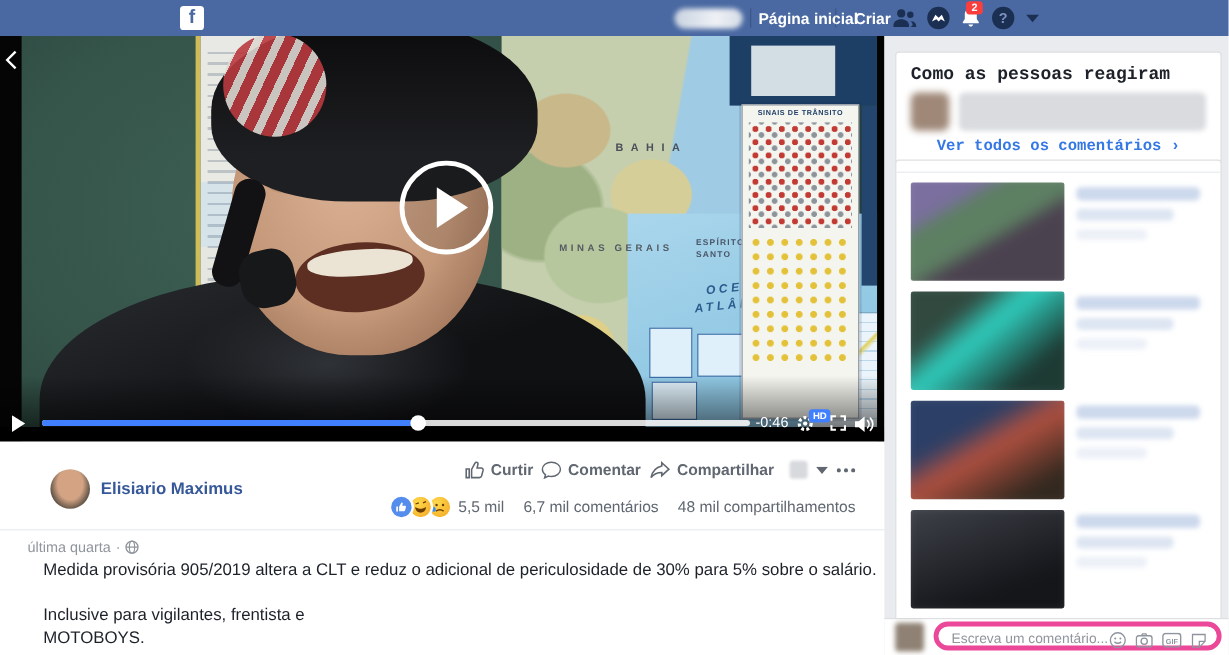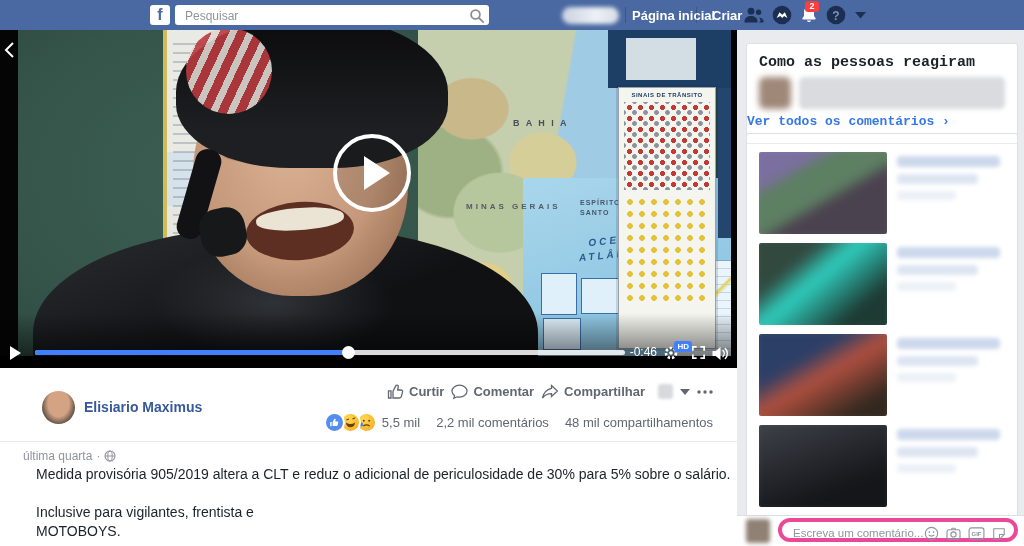--- a/index.html
+++ b/index.html
@@ -134,21 +134,21 @@
   .sidebar{position:absolute;left:737px;top:30px;width:287px;height:516px;background:#e9ebee;}
   .card{position:absolute;left:9px;width:272px;background:#fff;border:1px solid #dddfe2;border-radius:3px;
     box-sizing:border-box;}
   .card-reactions{top:13px;height:95px;font-family:Liberation Mono, monospace;}
   .card-title{margin:10px 12px 0;font-size:15px;font-weight:bold;color:#1d2129;}
   .c-blur-row{position:absolute;left:12px;top:33px;right:12px;height:33px;}
   .c-blur-avatar{position:absolute;left:0;top:0;width:32px;height:32px;border-radius:6px;
     background:#9f8878;filter:blur(3px);}
   .c-blur-bar{position:absolute;left:40px;top:0;right:0;height:32px;border-radius:5px;
     background:#d9dbdf;filter:blur(2px);}
-  .see-all{position:absolute;left:0;right:0;bottom:8px;text-align:left;color:#3578e5;font-size:13px;
+  .see-all{position:absolute;left:0;right:0;bottom:8px;text-align:center;color:#3578e5;font-size:13px;
     font-weight:bold;cursor:pointer;}
   .card-upnext{top:103px;height:412px;overflow:hidden;}
   .upnext-divider{height:1px;background:#e9eaee;margin:9px 0 0;}
   .upnext-list{padding:8px 12px 0;}
   .upnext-item{display:flex;gap:10px;margin-bottom:9px;cursor:pointer;}
   .thumb{width:128px;height:82px;border-radius:2px;overflow:hidden;position:relative;flex:none;}
   .thumb:before{content:"";position:absolute;inset:-10px;filter:blur(6px);}
   .t1:before{background:linear-gradient(150deg,#7a6f9e 0 30%,#5d7f62 30% 55%,#4b4250 55%);}
   .t2:before{background:linear-gradient(140deg,#31493f 0 30%,#2fd0c0 45%,#1d3a33 75%);}
   .t3:before{background:linear-gradient(150deg,#2c3f66 0 35%,#b1503f 50%,#32281f 80%);}
@@ -170,29 +170,20 @@
   .cb-icons svg{cursor:pointer;}
   svg{display:block;}
 </style>
 </head>
 <body>
 
 <div class="stage">
 
   <div class="navbar">
     <div class="fb-logo">f</div>
-    <div class="search-box">
-      <input type="text" placeholder="Pesquisar" style="">
-      <span class="search-btn">
-        <svg width="16" height="16" viewBox="0 0 16 16">
-            <circle cx="6.5" cy="6.5" r="4.4" fill="none" stroke="#8a8f96" stroke-width="1.8"></circle>
-            <line x1="10" y1="10" x2="14.2" y2="14.2" stroke="#8a8f96" stroke-width="1.8" stroke-linecap="round"></line>
-          </svg>
-      </span>
-    </div>
     <div class="nav-blur-pill"></div>
     <div class="nav-sep" style="left:625px"></div>
     <div class="nav-link" style="left:632px">Página inicial</div>
     <div class="nav-sep" style="left:696px"></div>
     <div class="nav-link" style="left:712px">Criar</div>
     <span class="nav-icon" style="left:743px;top:7px">
       <svg width="22" height="16" viewBox="0 0 22 16" fill="#1a2f52">
           <circle cx="8" cy="4.2" r="3.4"></circle>
           <circle cx="15.6" cy="5.2" r="2.7"></circle>
           <path d="M1.5 14.6c0-3.6 2.9-5.5 6.5-5.5s6.5 1.9 6.5 5.5v1H1.5z"></path>
@@ -352,21 +343,21 @@
             <path d="M4.3 6 7 5m6-.9L10.5 5.1" stroke="#6d3d00" stroke-width="1.1" fill="none"></path>
           </svg>
         <svg class="rx" style="background:radial-gradient(at 35% 30%,#fed94d,#f5a623);z-index:1;position:relative" width="17" height="17" viewBox="0 0 17 17">
             <circle cx="5.8" cy="6.8" r="1" fill="#6d3d00"></circle>
             <circle cx="11.2" cy="6.8" r="1" fill="#6d3d00"></circle>
             <path d="M5.3 12q3.2-2.3 6.4 0" stroke="#6d3d00" stroke-width="1.2" fill="none"></path>
             <path d="M3.4 8.2c1 0 1.8 1.6 1.8 2.6s-.8 1.7-1.8 1.7-1.7-.7-1.7-1.7.7-2.6 1.7-2.6z" fill="#3b8df2"></path>
           </svg>
       </span>
       <span style="margin-left:-6px">5,5 mil</span>
-      <span>2,2 mil comentários</span>
+      <span>6,7 mil comentários</span>
       <span>48 mil compartilhamentos</span>
     </div>
 
     <div class="post-divider"></div>
 
     <div class="timestamp">
       <span>última quarta</span>
       <span>·</span>
       <svg width="12" height="12" viewBox="0 0 12 12">
           <circle cx="6" cy="6" r="5" fill="none" stroke="#90949c" stroke-width="1.1"></circle>

